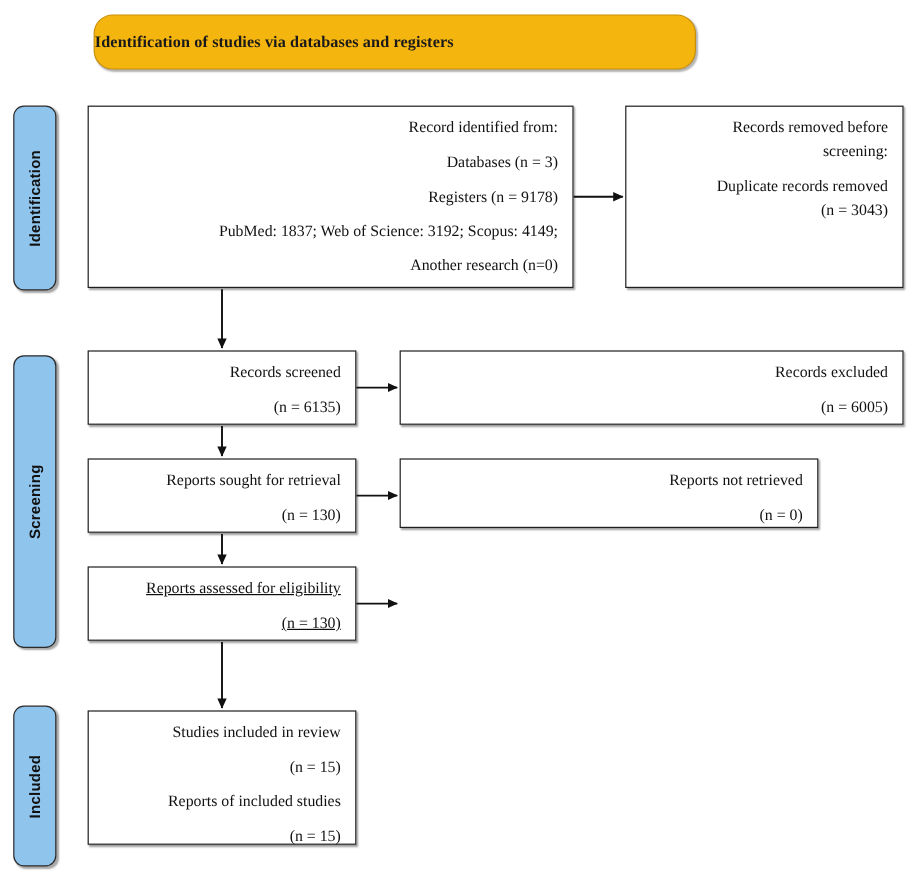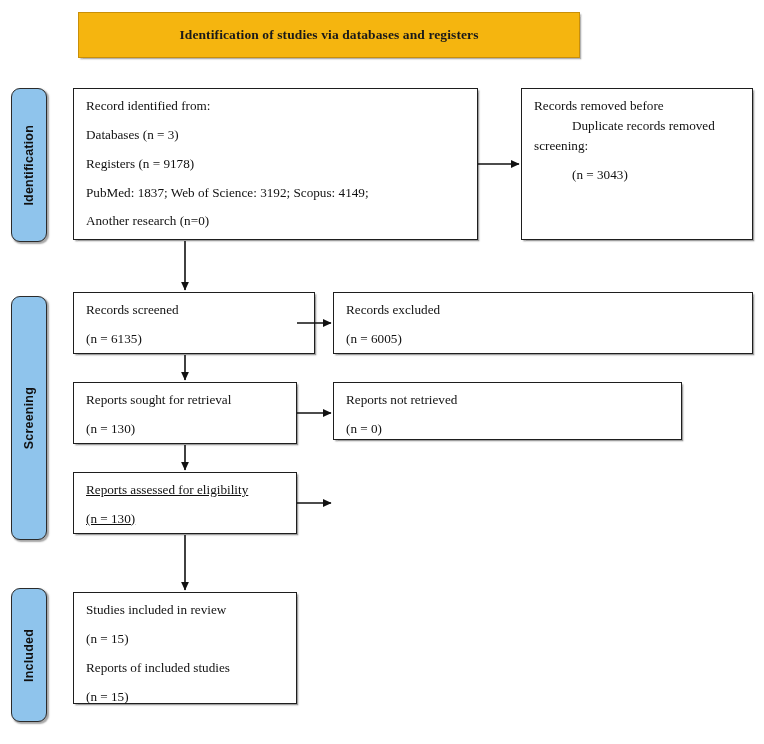--- a/index.html
+++ b/index.html
@@ -26,25 +26,25 @@
 
   
   .banner {
     position: absolute;
     left: 78px;
     top: 12px;
     width: 500px;
     height: 44px;
     background: #f5b50f;
     border: 1px solid #c98f08;
-    border-radius: 0;
+    border-radius: 16px;
     box-shadow: 1.5px 1.5px 1.5px rgba(0,0,0,0.30);
     display: flex;
     align-items: center;
-    justify-content: center;
+    justify-content: flex-start;
   }
   .banner-text {
     font-size: 13.5px;
     font-weight: bold;
     color: #1a1a1a;
     letter-spacing: 0.1px;
     text-align: center;
   }
 
   
@@ -80,29 +80,30 @@
     box-shadow: 1.5px 1.5px 1.5px rgba(0,0,0,0.38);
     box-sizing: border-box;
     padding: 10px 12px 8px 12px;
   }
   .box-line {
     font-size: 13.2px;
     line-height: 1.05;
     margin: 0 0 15px 0;
     white-space: nowrap;
     color: #111111;
+    text-align: right;
   }
   .box-line:last-child { margin-bottom: 0; }
   .box-line.indented { padding-left: 38px; }
   .box-line.tight { margin-bottom: 6px; }
 
   
   #box-identified      { left: 73px;  top: 88px;  width: 405px; height: 152px; }
   #box-removed         { left: 521px; top: 88px;  width: 232px; height: 152px; }
-  #box-screened        { left: 73px;  top: 292px; width: 242px; height: 62px; }
+  #box-screened        { left: 73px;  top: 292px; width: 224px; height: 62px; }
   #box-excluded        { left: 333px; top: 292px; width: 420px; height: 62px; }
   #box-sought          { left: 73px;  top: 382px; width: 224px; height: 62px; }
   #box-not-retrieved   { left: 333px; top: 382px; width: 349px; height: 58px; }
   #box-eligibility     { left: 73px;  top: 472px; width: 224px; height: 62px; text-decoration: underline; }
   #box-reports-excl    { left: 333px; top: 472px; width: 259px; height: 62px; }
   #box-included        { left: 73px;  top: 592px; width: 224px; height: 112px; }
 
   
   #connectors {
     position: absolute;
@@ -135,22 +136,22 @@
   <div class="box" id="box-identified">
     <p class="box-line">Record identified from:</p>
     <p class="box-line">Databases (n = 3)</p>
     <p class="box-line">Registers (n = 9178)</p>
     <p class="box-line">PubMed: 1837; Web of Science: 3192; Scopus: 4149;</p>
     <p class="box-line">Another research (n=0)</p>
   </div>
 
   <div class="box" id="box-removed">
     <p class="box-line tight">Records removed before</p>
+    <p class="box-line">screening:</p>
     <p class="box-line tight indented">Duplicate records removed</p>
-    <p class="box-line">screening:</p>
     <p class="box-line indented">(n = 3043)</p>
   </div>
 
   <div class="box" id="box-screened">
     <p class="box-line">Records screened</p>
     <p class="box-line">(n = 6135)</p>
   </div>
   <div class="box" id="box-excluded">
     <p class="box-line">Records excluded</p>
     <p class="box-line">(n = 6005)</p>

